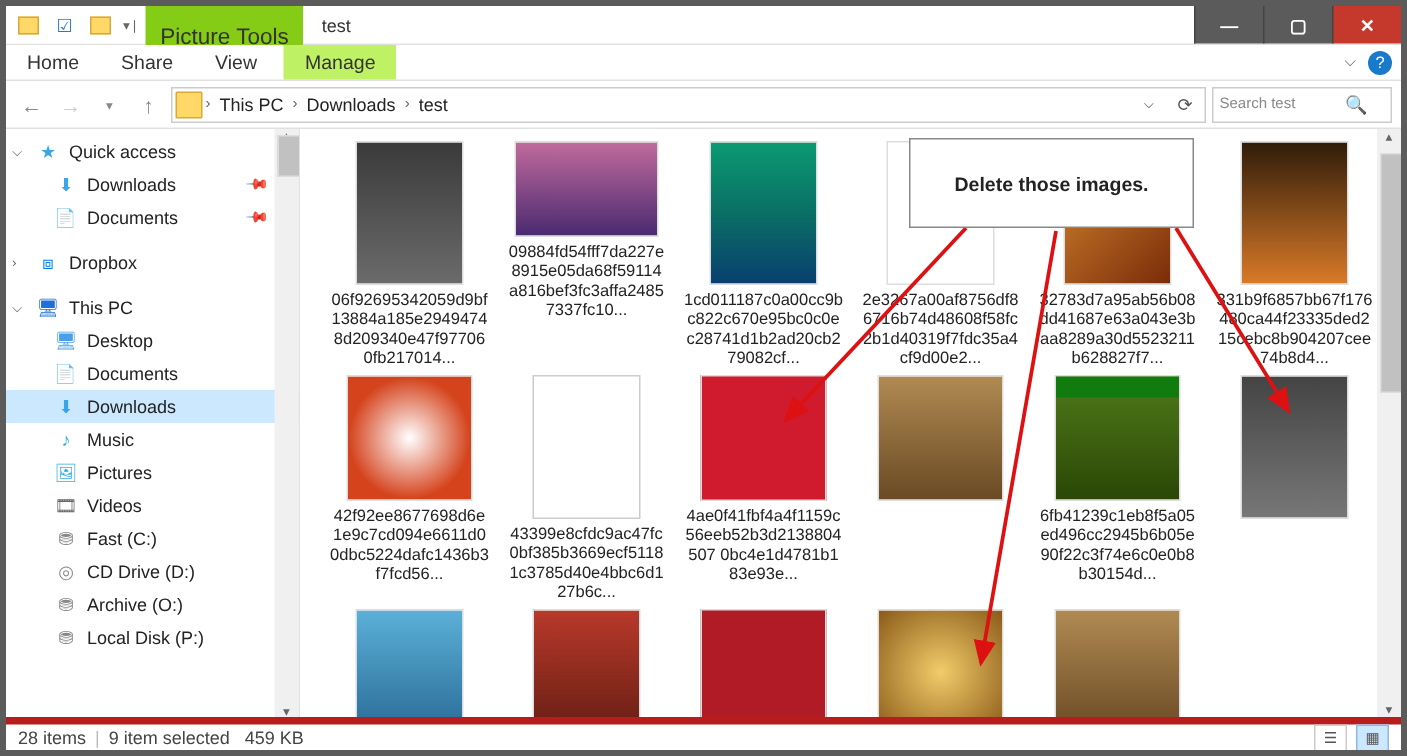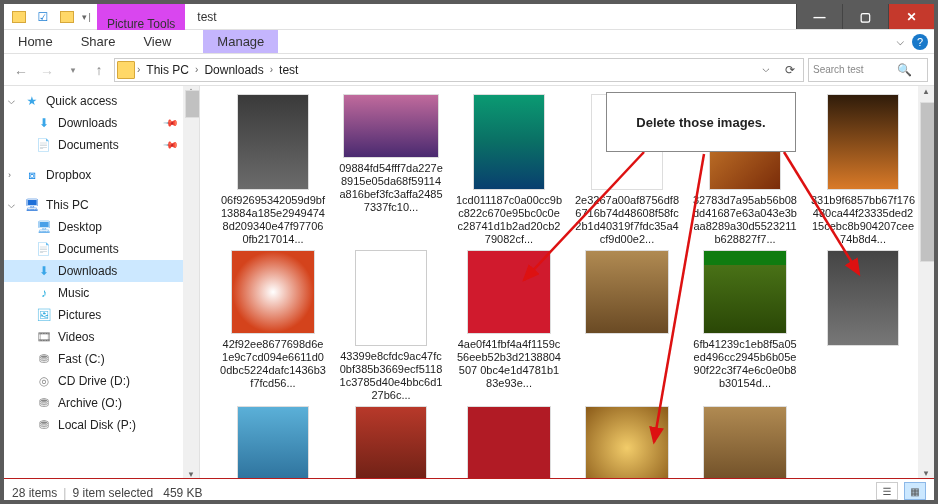--- a/index.html
+++ b/index.html
@@ -18,32 +18,32 @@
 .titlebar {
   height: 26px;
   background: #fff;
   display: flex;
   align-items: stretch;
   border-bottom: 1px solid #e1e1e1;
 }
 .qat { display: flex; align-items: center; gap: 6px; padding: 0 6px; background:#fff;}
 .qat .icon-slot { width: 18px; height: 18px; display:flex; align-items:center; justify-content:center;}
 .qat .chev { font-size:9px; color:#666;}
-.title-context { background:#d946ef; padding: 20px 10px; font-size:12px; color:#333; display:flex; align-items:center;}
+.title-context { background:#84cc16; padding: 20px 10px; font-size:15px; color:#333; display:flex; align-items:center;}
 .title-caption { flex:1; display:flex; align-items:center; padding-left:12px; font-size:12px; color:#333;}
 .win-controls { display:flex;}
 .win-btn { width:46px; display:flex; align-items:center; justify-content:center; background:#5b5b5b; color:#fff; border-left:1px solid #444;}
 .win-btn.close { background:#c5392c;}
 .win-btn span{font-size:12px; font-weight:bold;}
 
 
 .ribbon { height:24px; background:#fff; display:flex; align-items:stretch; border-bottom:1px solid #e1e1e1; position:relative;}
 .ribbon .file { background:#1979ca; color:#fff; padding:0 16px; display:flex; align-items:center; font-size:13px;}
 .ribbon .tab { padding:0 14px; display:flex; align-items:center; color:#333; font-size:13px;}
-.ribbon .tab.context { background:#c4b5fd; margin-left:18px;}
+.ribbon .tab.context { background:#bef264; margin-left:4px;}
 .ribbon .collapse { margin-left:auto; padding:0 4px; display:flex; align-items:center; color:#666; font-size:10px;}
 .ribbon .help {
   width: 16px; height: 16px;
   background: #1979ca;
   color: white;
   border-radius: 50%;
   display: flex; align-items: center; justify-content: center;
   font-size: 11px;
   margin: 4px 6px 0 4px;
 }
@@ -117,21 +117,21 @@
   width:190px; height:60px;
   background:#fff;
   border:1px solid #888;
   display:flex; align-items:center; justify-content:center;
   font-size:13px; font-weight:600; color:#222;
   z-index:20;
 }
 .anno-svg{position:absolute; inset:0; pointer-events:none; z-index:19;}
 
 
-.status { height:22px; background:#fff; border-top:1px solid #b91c1c; display:flex; align-items:flex-end; padding:0 8px; font-size:12px; color:#444; gap:6px;}
+.status { height:22px; background:#fff; border-top:5px solid #b91c1c; display:flex; align-items:center; padding:0 8px; font-size:12px; color:#444; gap:6px;}
 .status .divider{color:#bbb;}
 .status .spacer{flex:1;}
 .status .view-btn{width:22px;height:18px;border:1px solid #ccc;display:flex;align-items:center;justify-content:center;font-size:10px;color:#555;}
 .status .view-btn.active{background:#cce8ff;border-color:#8cb8e8;}
 
 
 .main-scroll-v{position:absolute;right:0;top:0;bottom:0;width:16px;background:#f0f0f0;}
 .main-scroll-v .thumb{position:absolute;left:2px;right:2px;top:16px;height:160px;background:#c1c1c1;}
 .main-scroll-v .ar{position:absolute;left:0;right:0;text-align:center;color:#666;font-size:9px;}
 .main-scroll-v .ar.up{top:0;} .main-scroll-v .ar.dn{bottom:0;}

